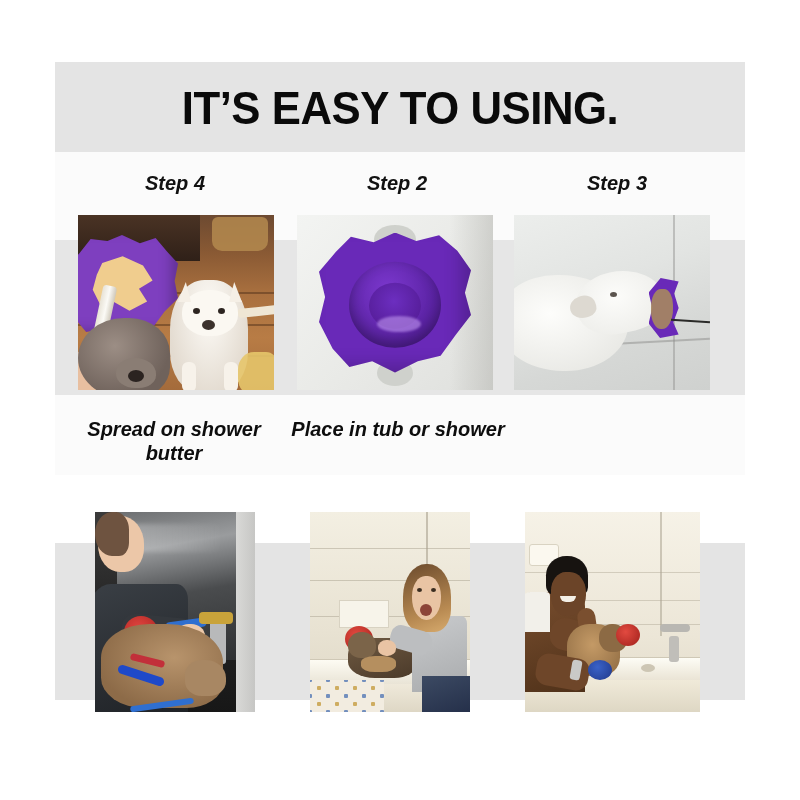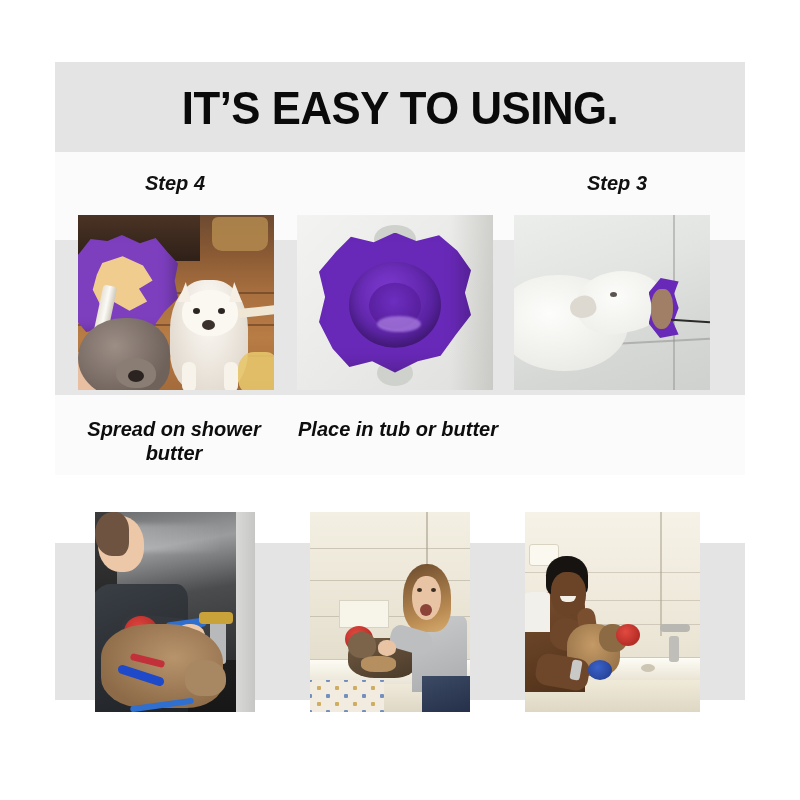--- a/index.html
+++ b/index.html
@@ -326,20 +326,21 @@
 <div id="page">
 
   <div class="band band-upper"></div>
   <div class="band band-title"></div>
   <div class="band band-steps"></div>
   <div class="band band-bottom"></div>
 
   <div class="title">IT’S EASY TO USING.</div>
 
   <div class="step-label c1">Step 4</div>
+  <div class="step-label c2">Step 2</div>
   <div class="step-label c3">Step 3</div>
 
   <div class="photo step-photo c1">
     <div class="scene">
       <div class="s1-bg"></div>
       <div class="s1-dark-top"></div>
       <div class="s1-wood-line" style="top:44%"></div>
       <div class="s1-wood-line" style="top:62%"></div>
       <div class="s1-wood-line" style="top:80%"></div>
       <div class="s1-basket"></div>
@@ -386,21 +387,21 @@
       <div class="s3-head"></div>
       <div class="s3-ear"></div>
       <div class="s3-eye"></div>
       <div class="s3-mat"></div>
       <div class="s3-pb"></div>
       <div class="s3-cord"></div>
     </div>
   </div>
 
   <div class="caption c1">Spread on shower butter</div>
-  <div class="caption c2">Place in tub or butter</div>
+  <div class="caption c2">Place in tub or shower</div>
 
   <div class="photo bottom-photo b1">
     <div class="scene">
       <div class="b1-bg"></div>
       <div class="b1-steel"></div>
       <div class="b1-steel-hi"></div>
       <div class="b1-wallR"></div>
       <div class="b1-person-body"></div>
       <div class="b1-person-head"></div>
       <div class="b1-person-hair"></div>

